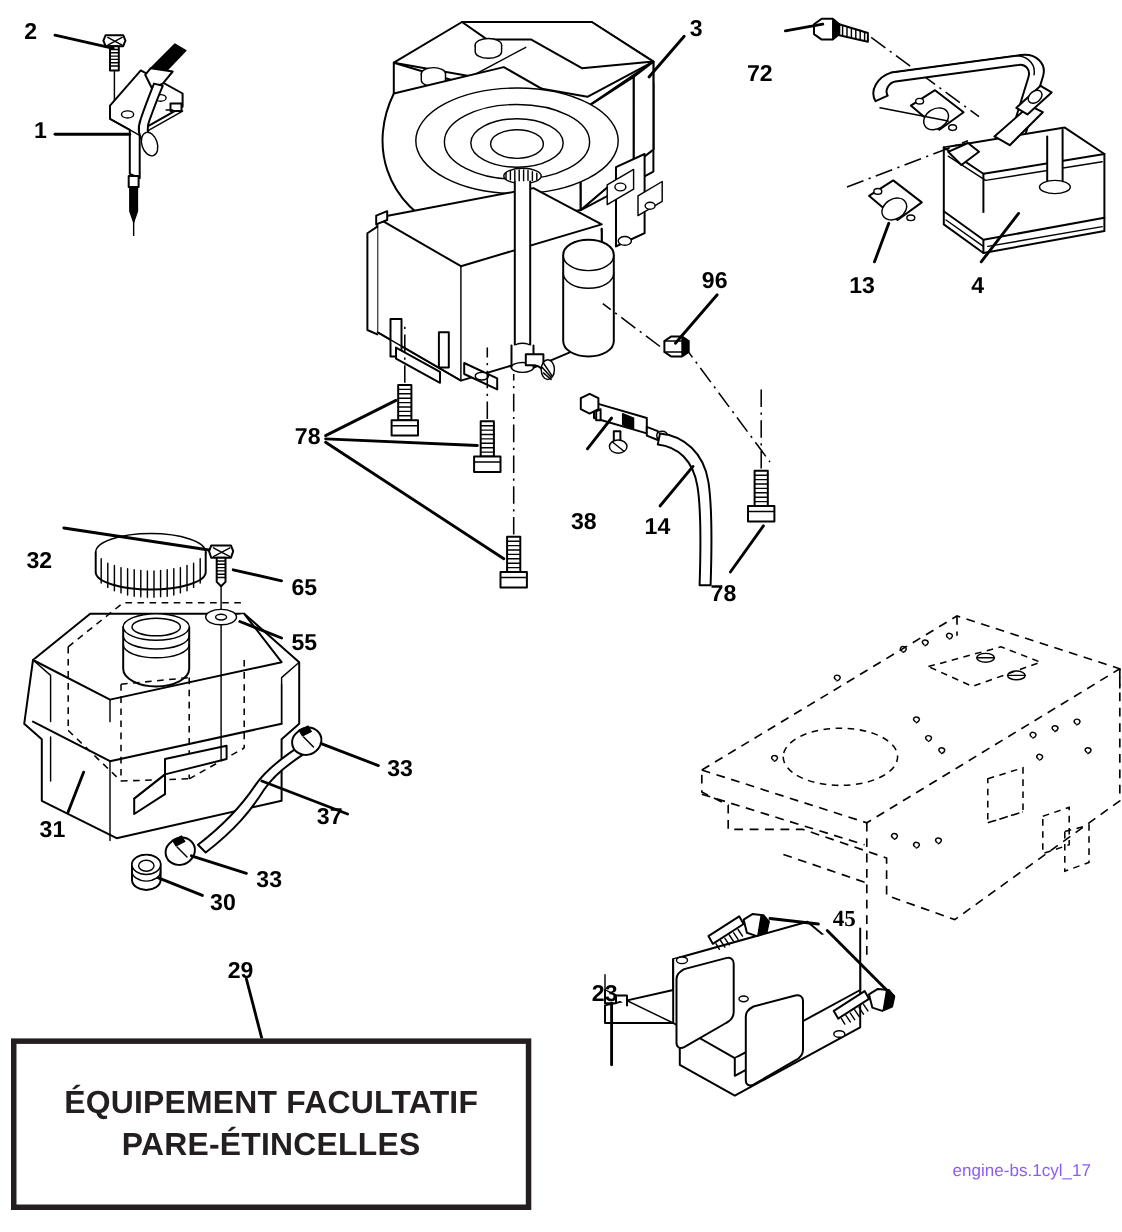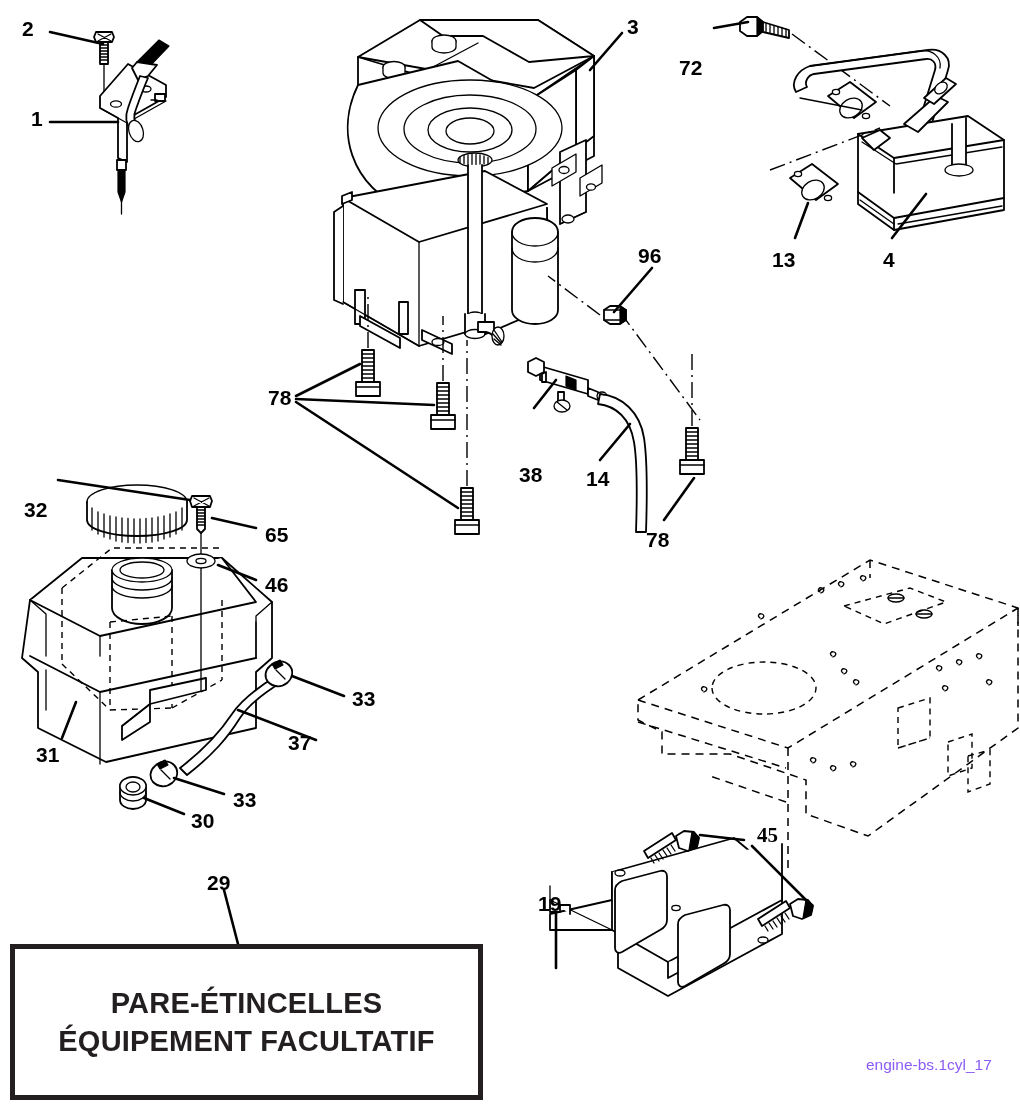--- a/index.html
+++ b/index.html
@@ -471,30 +471,30 @@
   <div class="ref-num" style="left:679px; top:57px;">72</div>
   <div class="ref-num" style="left:772px; top:249px;">13</div>
   <div class="ref-num" style="left:883px; top:249px;">4</div>
   <div class="ref-num" style="left:638px; top:245px;">96</div>
   <div class="ref-num" style="left:268px; top:387px;">78</div>
   <div class="ref-num" style="left:519px; top:425px;margin-top:39px;">38</div>
   <div class="ref-num" style="left:586px; top:468px;">14</div>
   <div class="ref-num" style="left:646px; top:529px;">78</div>
   <div class="ref-num" style="left:24px;  top:470px;margin-top:29px;">32</div>
   <div class="ref-num" style="left:265px; top:524px;">65</div>
-  <div class="ref-num" style="left:265px; top:574px;">46</div>
+  <div class="ref-num" style="left:265px; top:574px;">55</div>
   <div class="ref-num" style="left:352px; top:688px;">33</div>
   <div class="ref-num" style="left:288px; top:732px;">37</div>
   <div class="ref-num" style="left:36px;  top:744px;">31</div>
   <div class="ref-num" style="left:233px; top:789px;">33</div>
   <div class="ref-num" style="left:191px; top:810px;">30</div>
   <div class="ref-num" style="left:207px; top:872px;">29</div>
   <div class="ref-num" style="left:757px; top:825px;font-family:Liberation Serif, serif;">45</div>
-  <div class="ref-num" style="left:538px; top:893px;">19</div>
+  <div class="ref-num" style="left:538px; top:893px;">23</div>
 
   <div class="callout-box">
+    <div class="callout-line">ÉQUIPEMENT FACULTATIF</div>
     <div class="callout-line">PARE-ÉTINCELLES</div>
-    <div class="callout-line">ÉQUIPEMENT FACULTATIF</div>
   </div>
 
   <div class="sheet-caption">engine-bs.1cyl_17</div>
 
 </div>
 
 </body></html>

